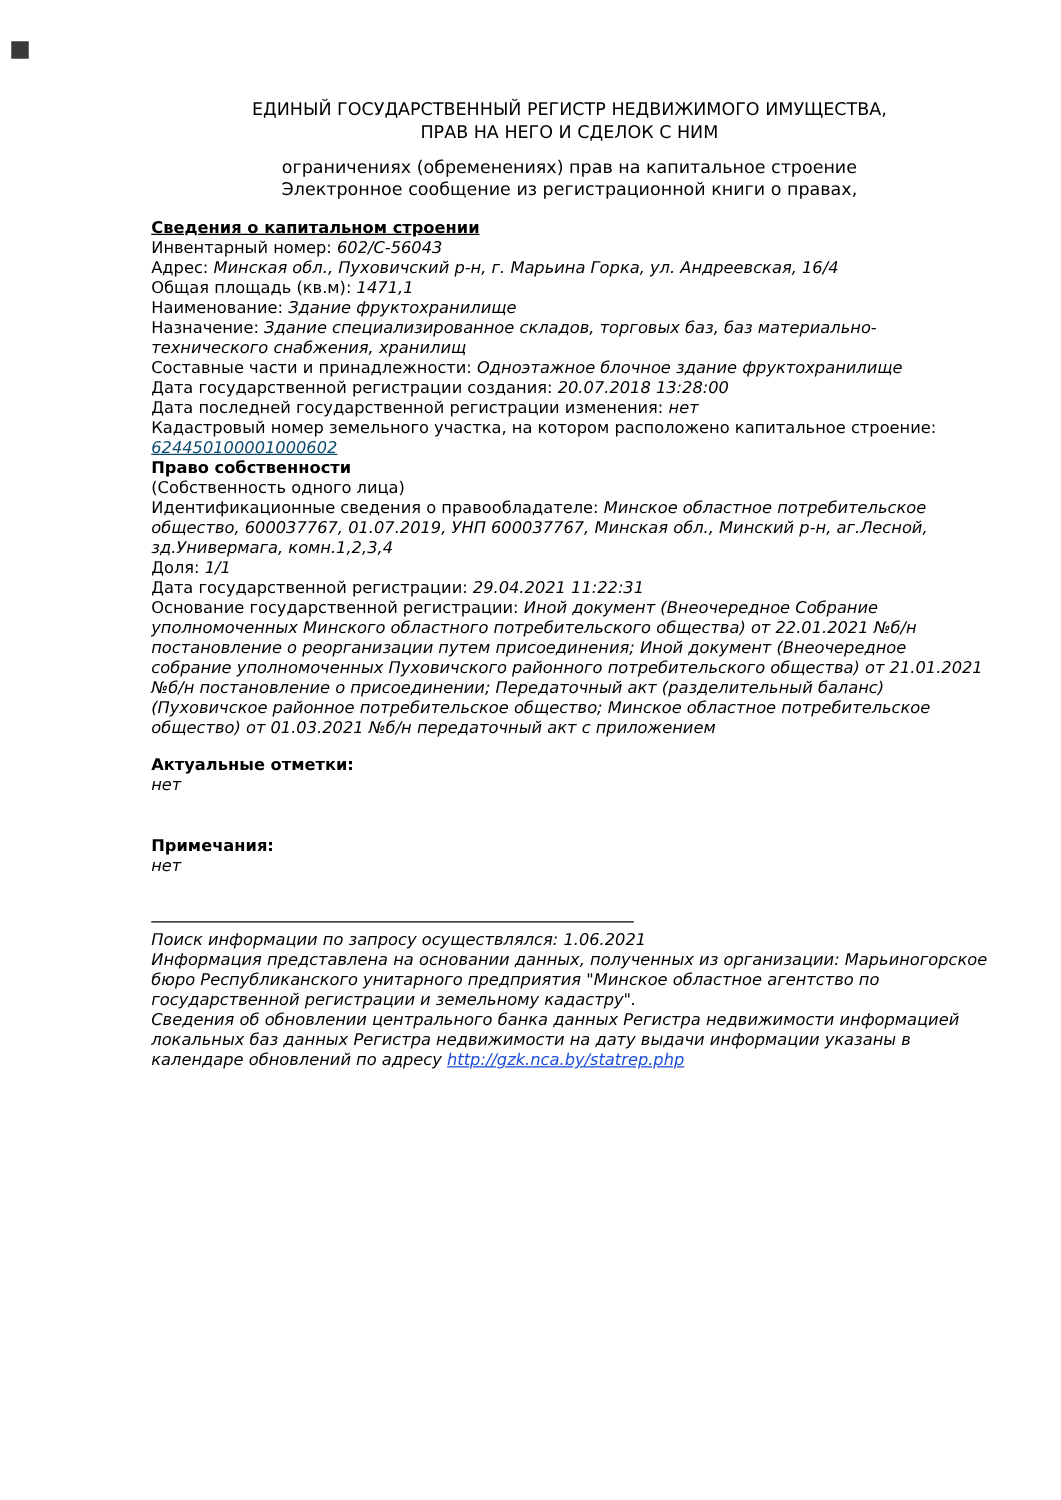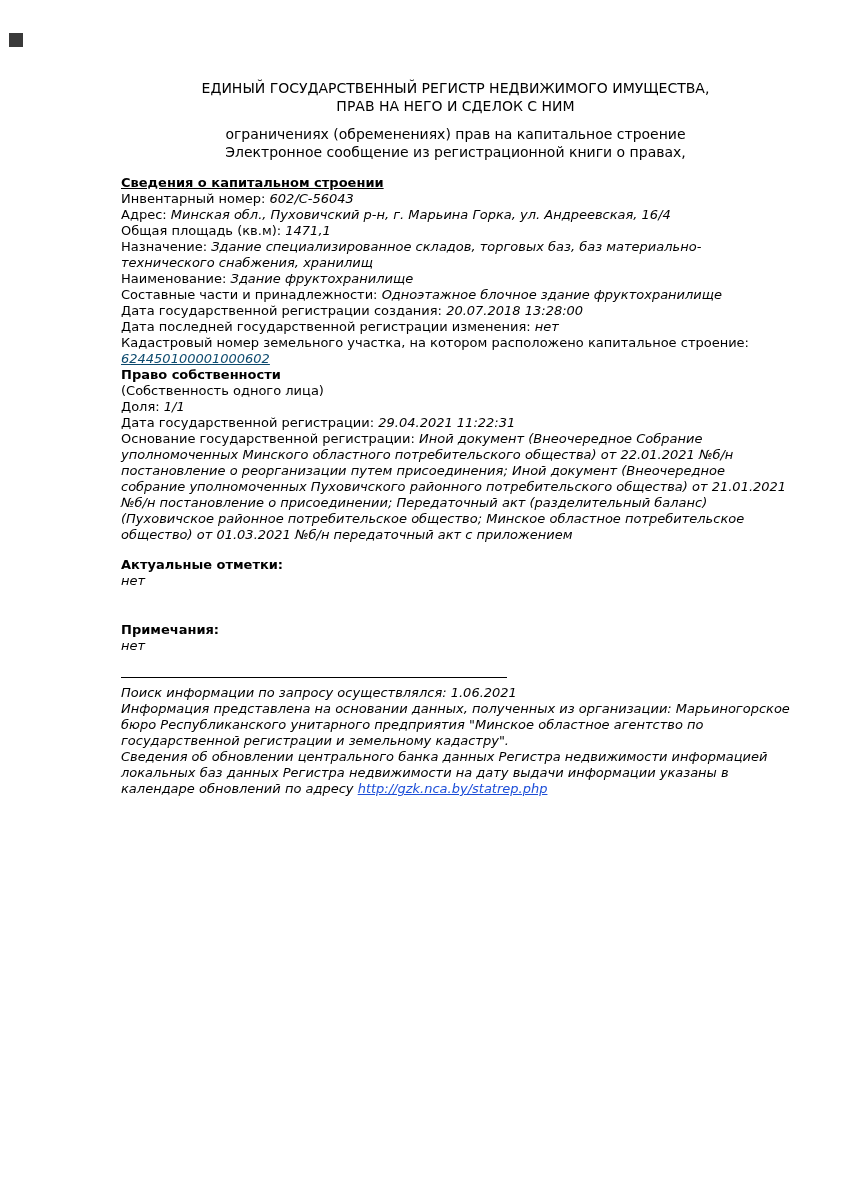--- a/index.html
+++ b/index.html
@@ -35,21 +35,21 @@
   }
   .subtitle {
     margin-top: 10px;
     font-size: 14px;
     line-height: 18px;
   }
   .section-building { margin-top: 14px; }
   .section-ownership { }
   .section-marks { margin-top: 14px; }
   .section-notes { margin-top: 33px; }
-  .footer { margin-top: 23px; }
+  .footer { margin-top: 35px; }
   .heading { font-weight: bold; }
   .heading.u { text-decoration: underline; }
   .val { font-style: italic; }
   .row { }
   a.link-blue {
     color: #0c4a6e;
     font-style: italic;
     text-decoration: underline;
     cursor: pointer;
   }
@@ -92,26 +92,26 @@
     </div>
     <div class="row">
       <span>Адрес:</span>
       <span class="val">Минская обл., Пуховичский р-н, г. Марьина Горка, ул. Андреевская, 16/4</span>
     </div>
     <div class="row">
       <span>Общая площадь (кв.м):</span>
       <span class="val">1471,1</span>
     </div>
     <div class="row">
+      <span>Наименование:</span>
+      <span class="val">Здание фруктохранилище</span>
+    </div>
+    <div class="row">
       <span>Назначение:</span>
       <span class="val">Здание специализированное складов, торговых баз, баз материально-технического снабжения, хранилищ</span>
-    </div>
-    <div class="row">
-      <span>Наименование:</span>
-      <span class="val">Здание фруктохранилище</span>
     </div>
     <div class="row">
       <span>Составные части и принадлежности:</span>
       <span class="val">Одноэтажное блочное здание фруктохранилище</span>
     </div>
     <div class="row">
       <span>Дата государственной регистрации создания:</span>
       <span class="val">20.07.2018 13:28:00</span>
     </div>
     <div class="row">
@@ -120,20 +120,24 @@
     </div>
     <div class="row">
       <span>Кадастровый номер земельного участка, на котором расположено капитальное строение:</span>
       <a class="link-blue">624450100001000602</a>
     </div>
   </div>
 
   <div class="section-ownership">
     <div class="heading">Право собственности</div>
     <div class="row">(Собственность одного лица)</div>
+    <div class="row">
+      <span>Идентификационные сведения о правообладателе:</span>
+      <span class="val">Минское областное потребительское общество, 600037767, 01.07.2019, УНП 600037767, Минская обл., Минский р-н, аг.Лесной, зд.Универмага, комн.1,2,3,4</span>
+    </div>
     <div class="row">
       <span>Доля:</span>
       <span class="val">1/1</span>
     </div>
     <div class="row">
       <span>Дата государственной регистрации:</span>
       <span class="val">29.04.2021 11:22:31</span>
     </div>
     <div class="row">
       <span>Основание государственной регистрации:</span>

